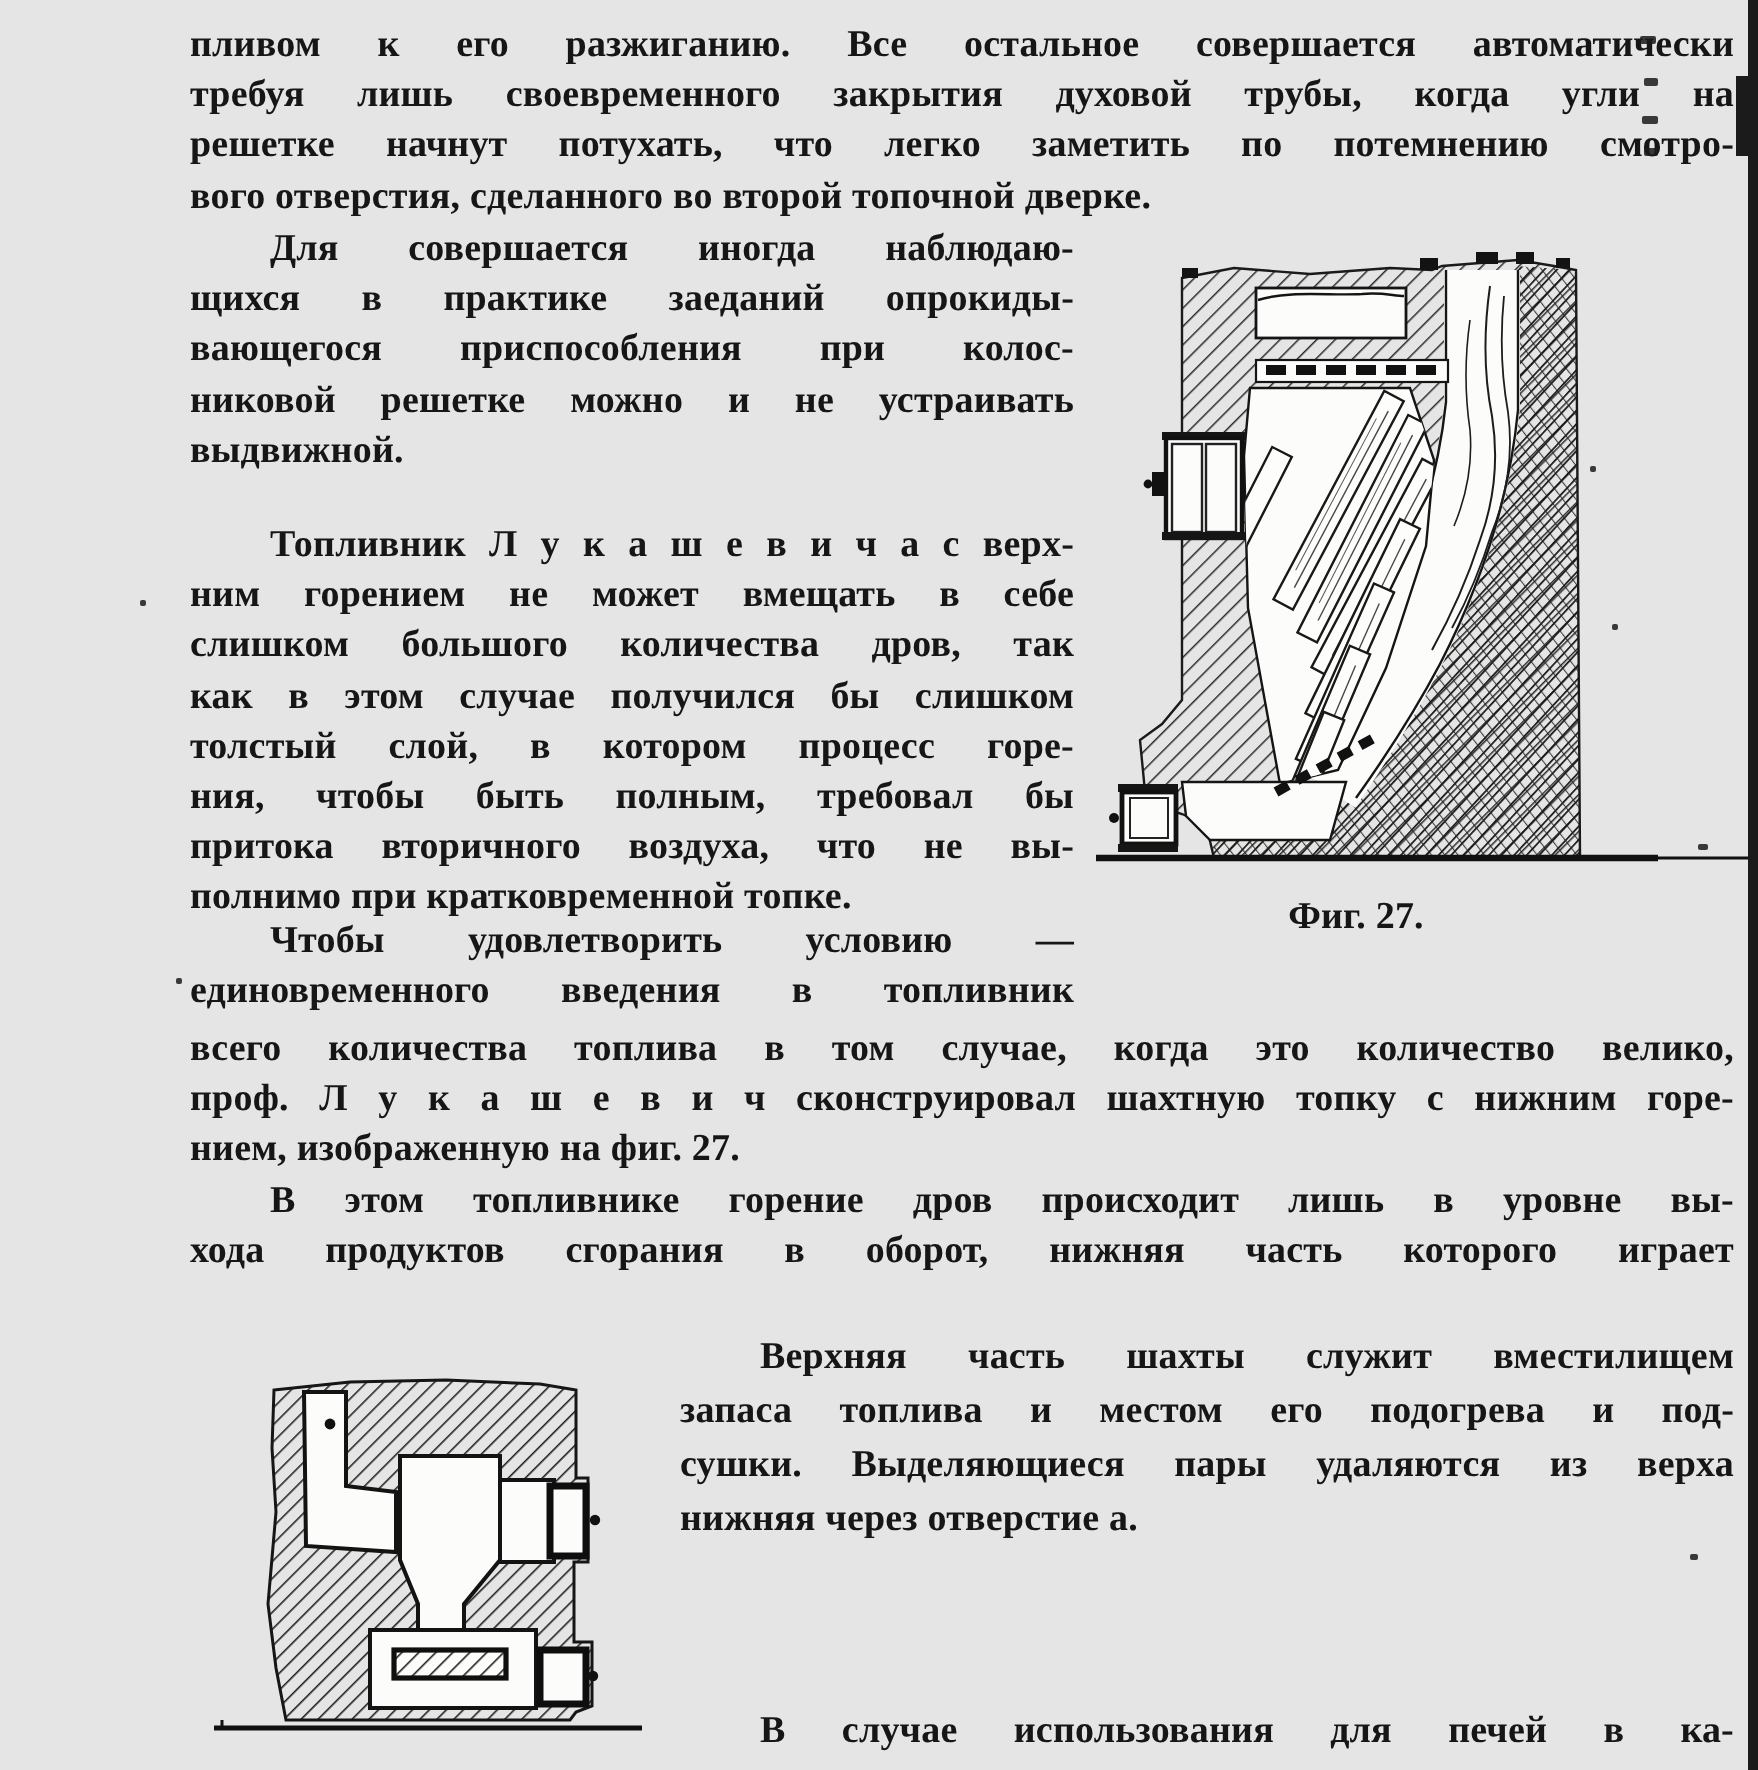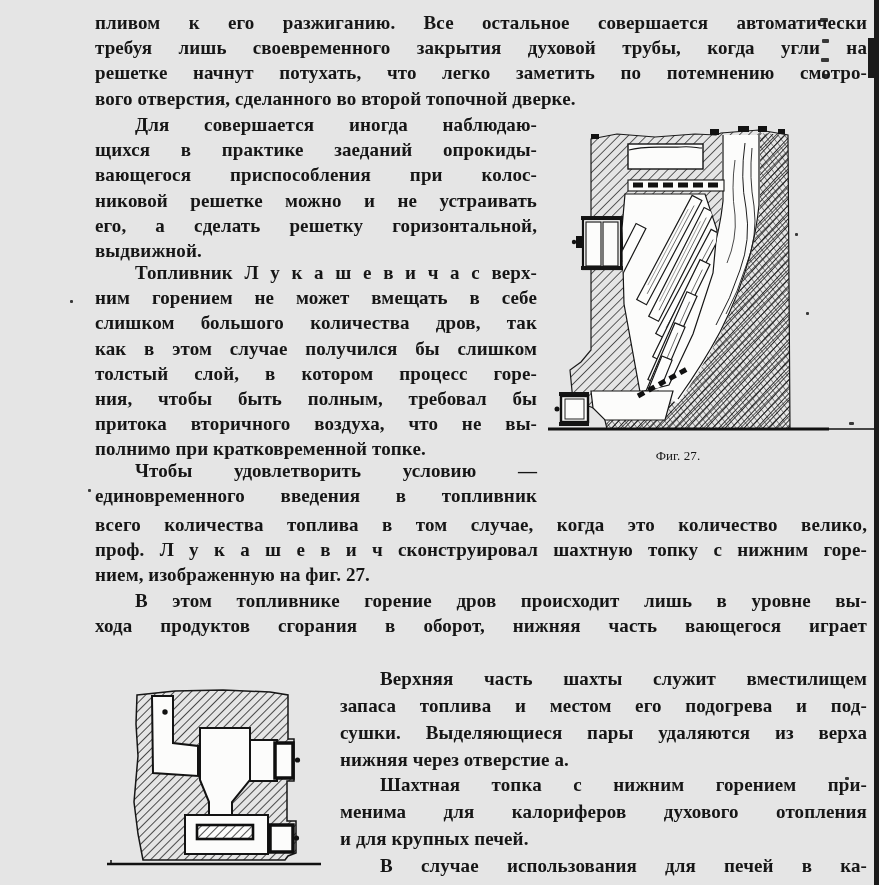--- a/index.html
+++ b/index.html
@@ -23,21 +23,21 @@
   .b8{top:771px;}
   .b9{top:852px;}
   .ln{text-align:left;}
   .ln.j{text-align:justify;text-align-last:justify;}
   .ln.ind{text-indent:40px;}
   .figure{position:absolute;}
   .fig27{left:545px;top:108px;width:334px;height:334px;}
   .figBottom{left:105px;top:684px;width:225px;height:186px;}
   .caption{
     position:absolute;left:545px;top:448px;width:266px;
-    text-align:center;font-size:13px;font-weight:400;
+    text-align:center;font-size:19px;font-weight:700;
   }
   .art{position:absolute;background:#1b1b1b;}
   .edgebar{right:0;top:0;width:5px;height:885px;}
   .edgebump{left:868px;top:38px;width:11px;height:40px;}
   .speck{opacity:.85;border-radius:1px;}
 </style>
 </head>
 <body>
 
 <div class="page">
@@ -46,21 +46,20 @@
       <div class="ln j">пливом к его разжиганию. Все остальное совершается автоматически</div>
       <div class="ln j">требуя лишь своевременного закрытия духовой трубы, когда угли на</div>
       <div class="ln j">решетке начнут потухать, что легко заметить по потемнению смотро-</div>
       <div class="ln">вого отверстия, сделанного во второй топочной дверке.</div>
     </div>
   <div class="block narrowL b2">
       <div class="ln j ind">Для совершается иногда наблюдаю-</div>
       <div class="ln j">щихся в практике заеданий опрокиды-</div>
       <div class="ln j">вающегося приспособления при колос-</div>
       <div class="ln j">никовой решетке можно и не устраивать</div>
-      <div class="ln j">его, а сделать решетку горизонтальной,</div>
       <div class="ln">выдвижной.</div>
     </div>
   <div class="block narrowL b3">
       <div class="ln j ind">Топливник Л у к а ш е в и ч а с верх-</div>
       <div class="ln j">ним горением не может вмещать в себе</div>
       <div class="ln j">слишком большого количества дров, так</div>
       <div class="ln j">как в этом случае получился бы слишком</div>
       <div class="ln j">толстый слой, в котором процесс горе-</div>
       <div class="ln j">ния, чтобы быть полным, требовал бы</div>
       <div class="ln j">притока вторичного воздуха, что не вы-</div>
@@ -70,32 +69,27 @@
       <div class="ln j ind">Чтобы удовлетворить условию —</div>
       <div class="ln j">единовременного введения в топливник</div>
     </div>
   <div class="block fullW b5">
       <div class="ln j">всего количества топлива в том случае, когда это количество велико,</div>
       <div class="ln j">проф. Л у к а ш е в и ч сконструировал шахтную топку с нижним горе-</div>
       <div class="ln">нием, изображенную на фиг. 27.</div>
     </div>
   <div class="block fullW b6">
       <div class="ln j ind">В этом топливнике горение дров происходит лишь в уровне вы-</div>
-      <div class="ln j">хода продуктов сгорания в оборот, нижняя часть вающегося играет</div>
+      <div class="ln j">хода продуктов сгорания в оборот, нижняя часть которого играет</div>
     </div>
   <div class="block narrowR b7">
       <div class="ln j ind">Верхняя часть шахты служит вместилищем</div>
       <div class="ln j">запаса топлива и местом его подогрева и под-</div>
       <div class="ln j">сушки. Выделяющиеся пары удаляются из верха</div>
       <div class="ln">нижняя через отверстие а.</div>
-    </div>
-  <div class="block narrowR b8">
-      <div class="ln j ind">Шахтная топка с нижним горением при-</div>
-      <div class="ln j">менима для калориферов духового отопления</div>
-      <div class="ln">и для крупных печей.</div>
     </div>
   <div class="block narrowR b9">
       <div class="ln j ind">В случае использования для печей в ка-</div>
       <div class="ln j">честве топлива антрацита или тощего каменного</div>
     </div>
 
   <div class="figure fig27">
     <svg width="334" height="334" viewBox="0 0 334 334">
       <defs>
         <pattern id="pl" patternUnits="userSpaceOnUse" width="6.5" height="6.5" patternTransform="rotate(45)">

